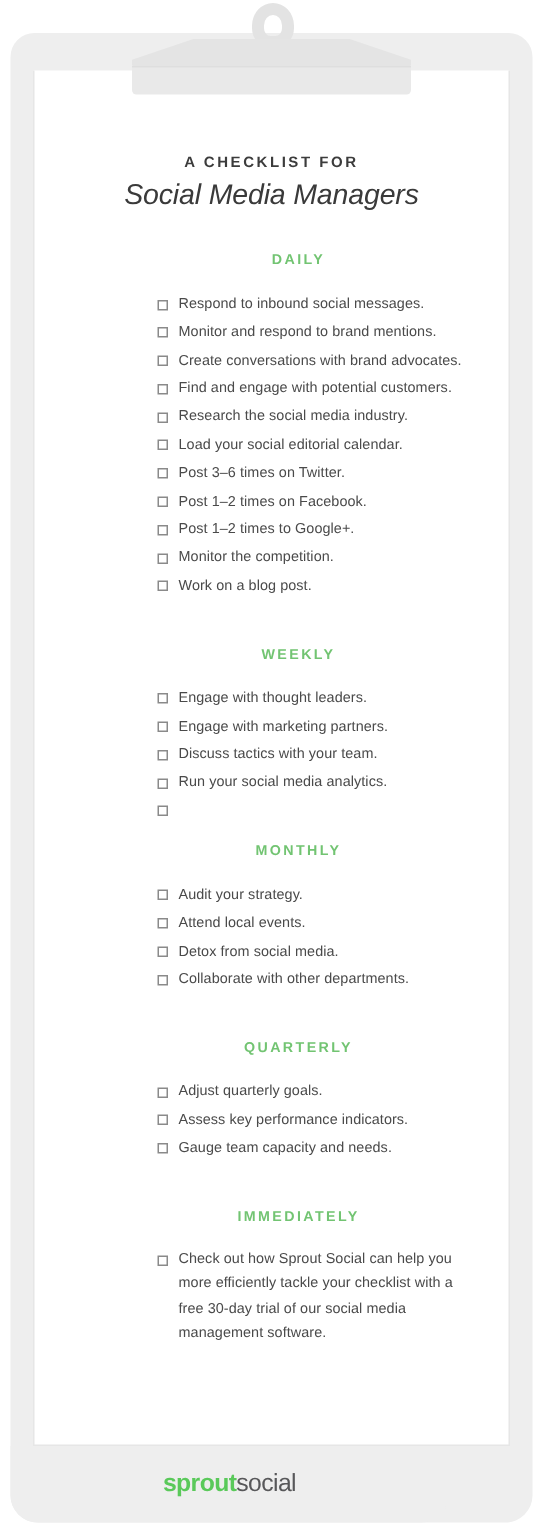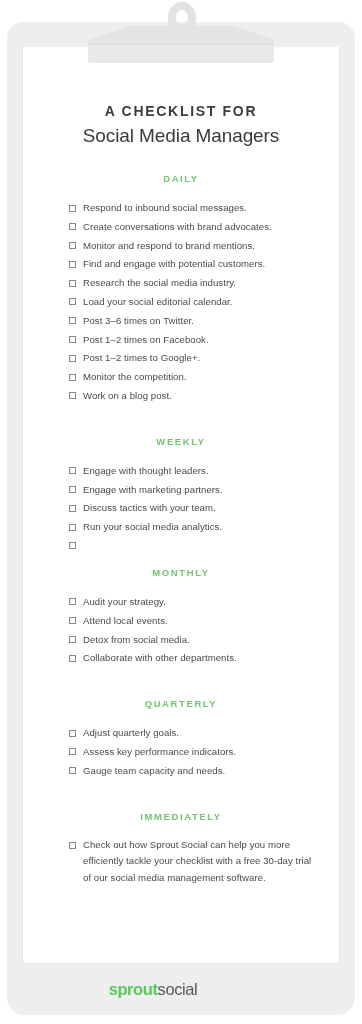--- a/index.html
+++ b/index.html
@@ -94,37 +94,38 @@
     height: 2px;
     background: #dedede;
   }
 
   
   .head {
     padding-top: 56px;
     text-align: center;
   }
   .kicker {
-    font-size: 14px;
+    font-size: 10px;
     font-weight: bold;
     letter-spacing: 1.7px;
     color: #3c3c3c;
     text-transform: uppercase;
     margin: 0 0 6px 0;
   }
   .title {
     font-size: 19px;
     font-weight: normal;
     color: #3a3a3a;
     margin: 0;
     letter-spacing: -0.1px;
-  }
-
-  
-  .section { margin-top: 30px; }
+    font-style: italic;
+  }
+
+  
+  .section { margin-top: 30px; margin-left: 36px; }
   .section:first-of-type { margin-top: 26px; }
   .section-title {
     text-align: center;
     font-size: 9.5px;
     font-weight: bold;
     letter-spacing: 1.6px;
     color: #72c472;
     text-transform: uppercase;
     margin: 0 0 15px 0;
   }
@@ -196,22 +197,22 @@
   <div class="paper">
     <div class="head">
       <p class="kicker">A CHECKLIST FOR</p>
       <h1 class="title">Social Media Managers</h1>
     </div>
     <div id="sections-host">
         <div class="section">
           <h2 class="section-title">DAILY</h2>
           <ul class="items">
             <li class="item"><span class="checkbox"></span><span>Respond to inbound social messages.</span></li>
+            <li class="item"><span class="checkbox"></span><span>Monitor and respond to brand mentions.</span></li>
             <li class="item"><span class="checkbox"></span><span>Create conversations with brand advocates.</span></li>
-            <li class="item"><span class="checkbox"></span><span>Monitor and respond to brand mentions.</span></li>
             <li class="item"><span class="checkbox"></span><span>Find and engage with potential customers.</span></li>
             <li class="item"><span class="checkbox"></span><span>Research the social media industry.</span></li>
             <li class="item"><span class="checkbox"></span><span>Load your social editorial calendar.</span></li>
             <li class="item"><span class="checkbox"></span><span>Post 3–6 times on Twitter.</span></li>
             <li class="item"><span class="checkbox"></span><span>Post 1–2 times on Facebook.</span></li>
             <li class="item"><span class="checkbox"></span><span>Post 1–2 times to Google+.</span></li>
             <li class="item"><span class="checkbox"></span><span>Monitor the competition.</span></li>
             <li class="item"><span class="checkbox"></span><span>Work on a blog post.</span></li>
           </ul>
         </div>

